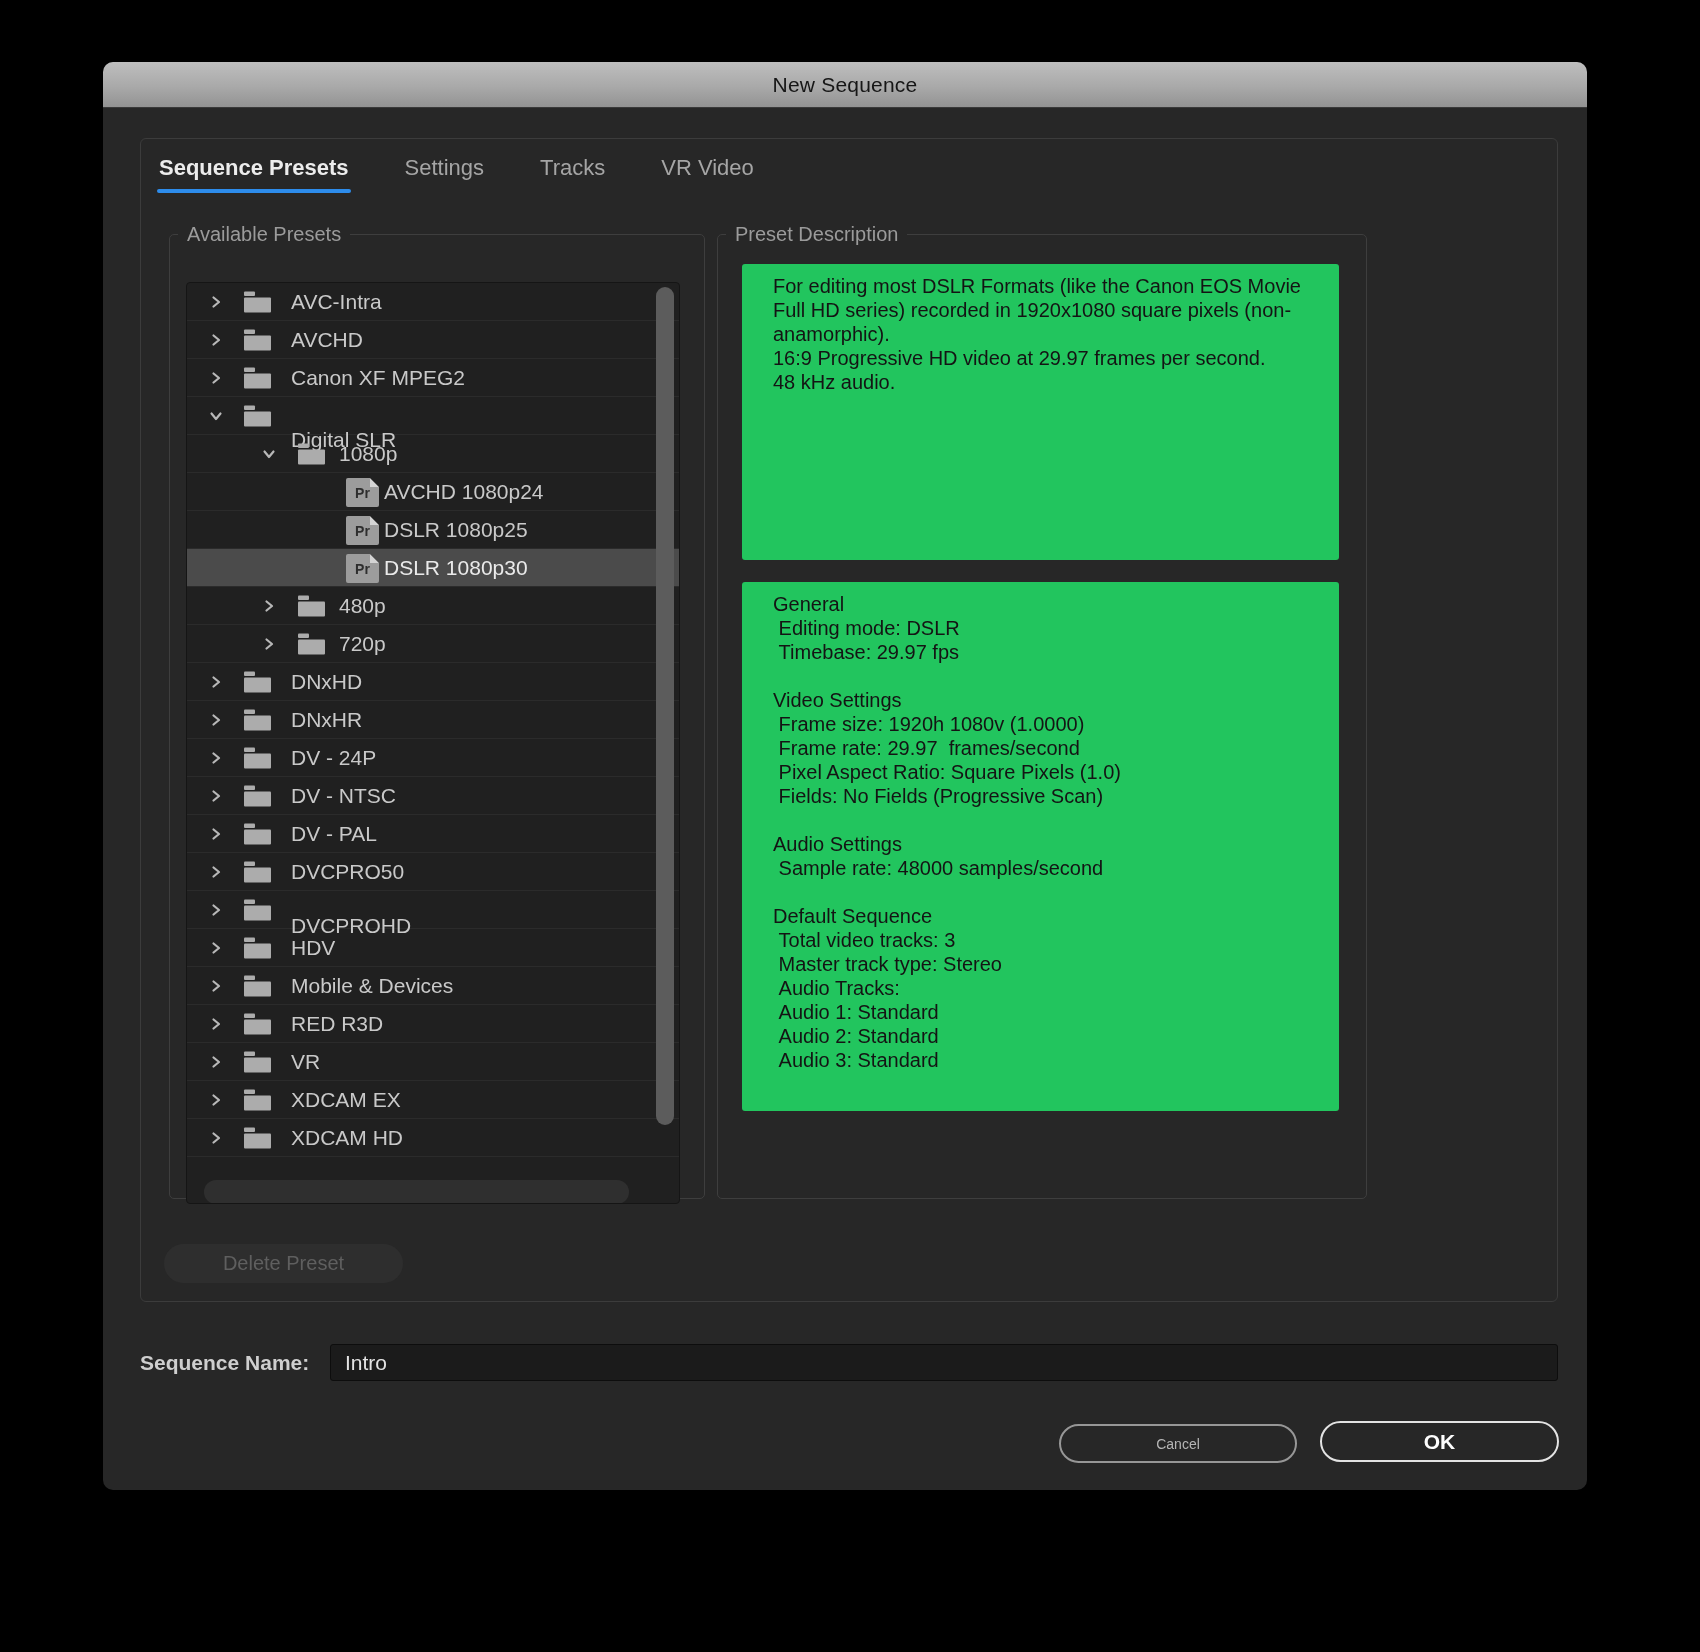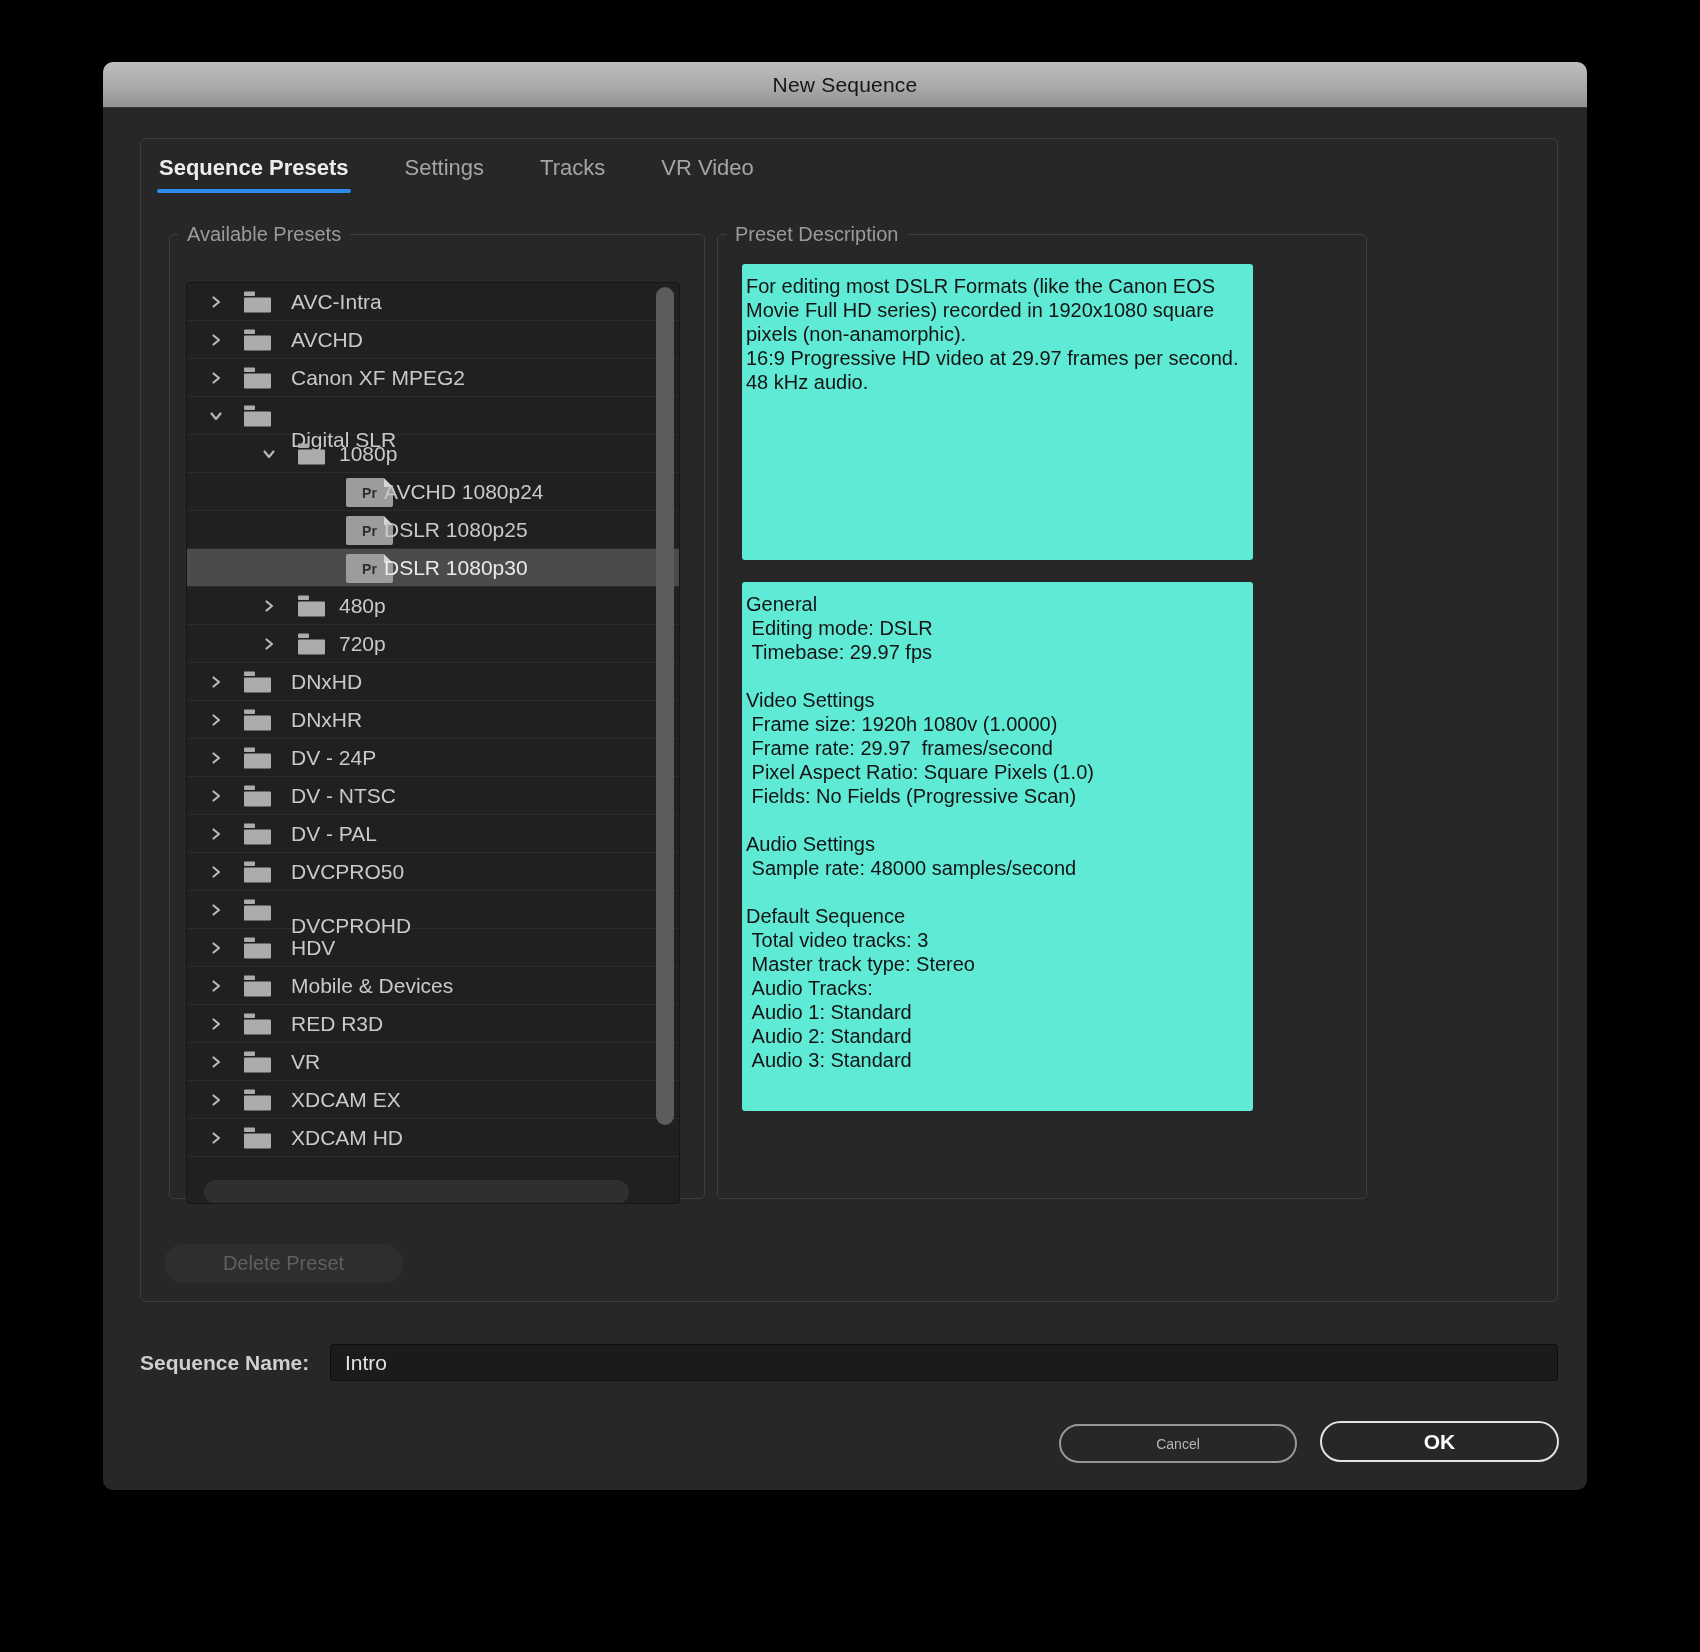--- a/index.html
+++ b/index.html
@@ -31,36 +31,36 @@
 
   .tree { position:absolute; left:16px; top:36px; width:494px; height:922px;
           background:#202020; border:1px solid #151515; border-radius:4px; overflow:hidden; }
   .tree-row { position:relative; height:38px; border-bottom:1px solid #2b2b2b;
               display:flex; align-items:center; }
   .tree-row.selected { background:#4b4b4b; }
   .tree-label { position:absolute; font-size:21px; color:#c9c9c9; white-space:nowrap; }
   .tree-row.selected .tree-label { color:#eaeaea; }
   .chev { position:absolute; top:12px; width:14px; height:14px; display:block; }
   .foldericon { position:absolute; top:8px; width:30px; height:22px; }
-  .pricon { position:absolute; top:5px; width:47px; height:29px; background:#9c9c9c; border-radius:2px;
+  .pricon { position:absolute; top:5px; width:33px; height:29px; background:#9c9c9c; border-radius:2px;
             display:flex; align-items:center; justify-content:center;
             font-size:14px; font-weight:bold; color:#2e2e2e; }
   .pricon::after { content:""; position:absolute; top:0; right:0; width:0; height:0;
                    border-top:9px solid #202020; border-left:9px solid transparent; }
   .tree-row.selected .pricon::after { border-top-color:#4b4b4b; }
   .pricon::before { content:""; position:absolute; top:0; right:0; width:0; height:0;
                     border-bottom:9px solid #d4d4d4; border-right:9px solid transparent; }
 
   .vscroll { position:absolute; right:5px; top:4px; width:18px; height:838px;
              background:#5c5c5c; border-radius:9px; }
   .hscroll { position:absolute; left:17px; top:897px; width:425px; height:24px;
              background:#2f2f2f; border-radius:12px; }
 
-  .descbox { position:absolute; left:24px; width:511px; background:#5eead4; border-radius:3px;
-             color:#141414; font-size:20px; line-height:24px; padding:10px 4px;
+  .descbox { position:absolute; left:24px; width:597px; background:#22c55e; border-radius:3px;
+             color:#141414; font-size:20px; line-height:24px; padding:10px 31px;
              white-space:pre-wrap; overflow:hidden; }
   .descbox.summary { top:18px;  height:296px; }
   .descbox.details { top:336px; height:529px; }
 
   .btn-delete { position:absolute; left:23px; top:1105px; width:239px; height:39px;
                 background:#2e2e2e; border:none; border-radius:20px;
                 color:#5f5f5f; font-size:20px; font-family:inherit; }
 
   .seqname-label { position:absolute; left:37px; top:1283px; height:36px; line-height:36px;
                    font-size:21px; font-weight:600; color:#cfcfcf; }

